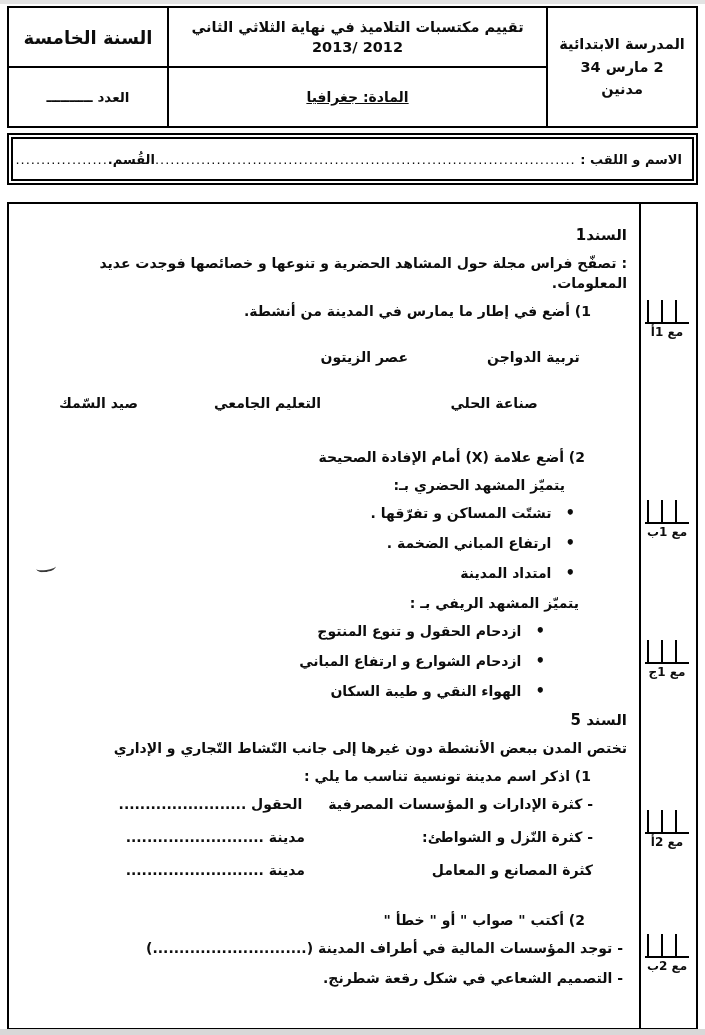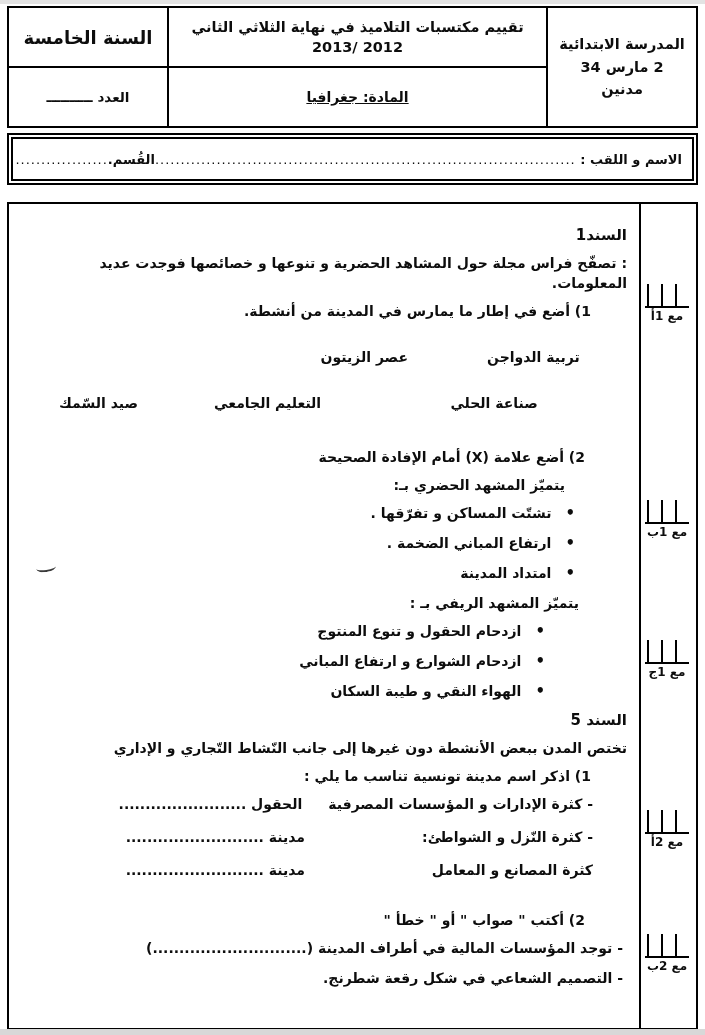--- a/index.html
+++ b/index.html
@@ -137,21 +137,21 @@
 <div class="name-bar">
   <span>الاسم و اللقب :</span>&nbsp;
   <span class="blank">..................................................................................</span>
   <span>القُسم.</span>
   <span class="blank">.........................</span>
 </div>
 
 <div class="main-box">
 
   <div class="marks-col">
-    <div class="mark" style="top:80px">
+    <div class="mark" style="top:96px">
       <div class="comb">
           <i class="t1"></i>
           <i class="t2"></i>
           <i class="t3"></i>
         </div>
       <div class="lbl">مع 1أ</div>
     </div>
     <div class="mark" style="top:296px">
       <div class="comb">
           <i class="t1"></i>

